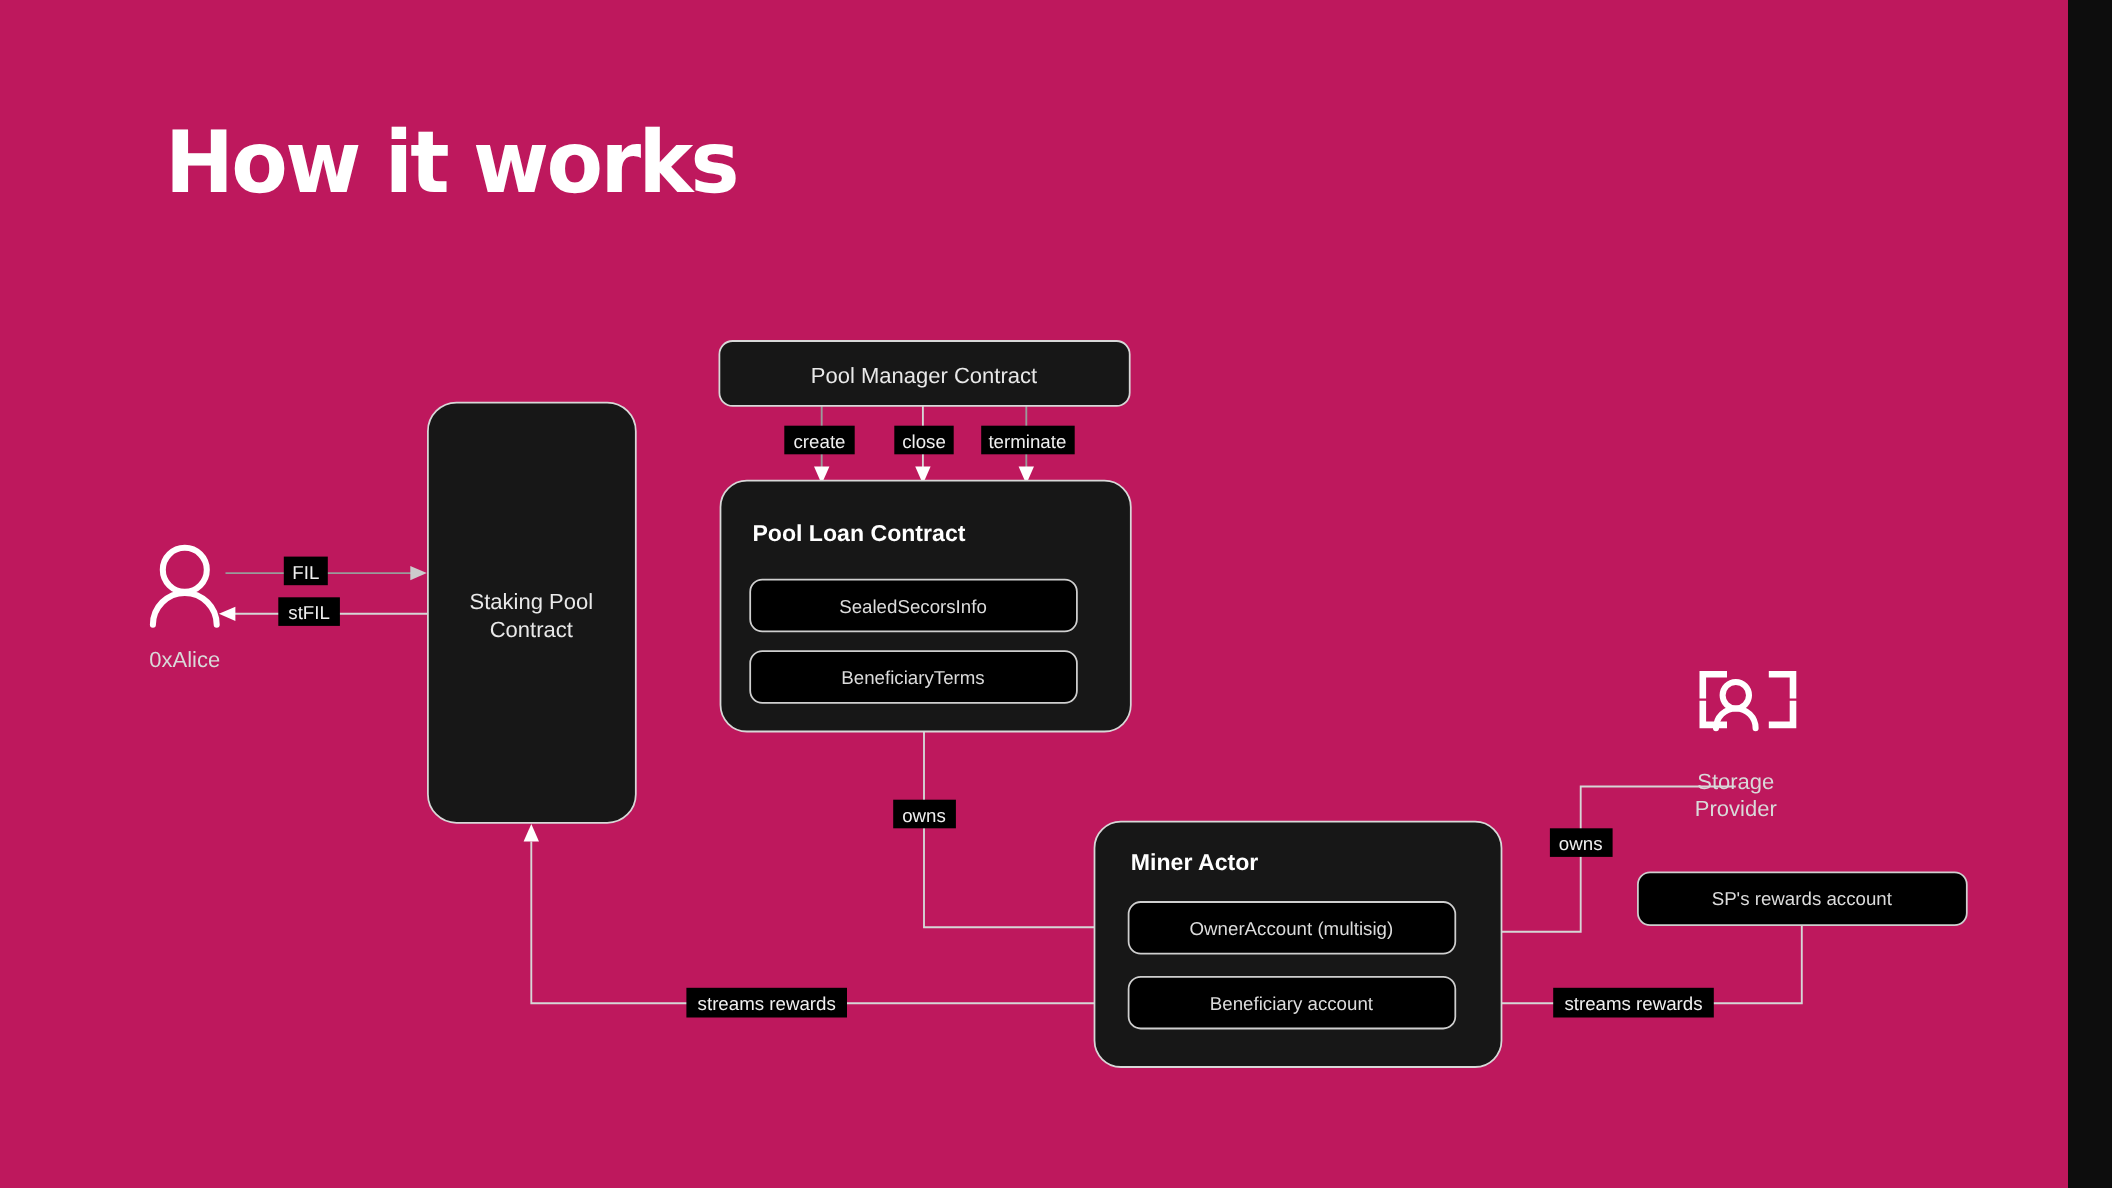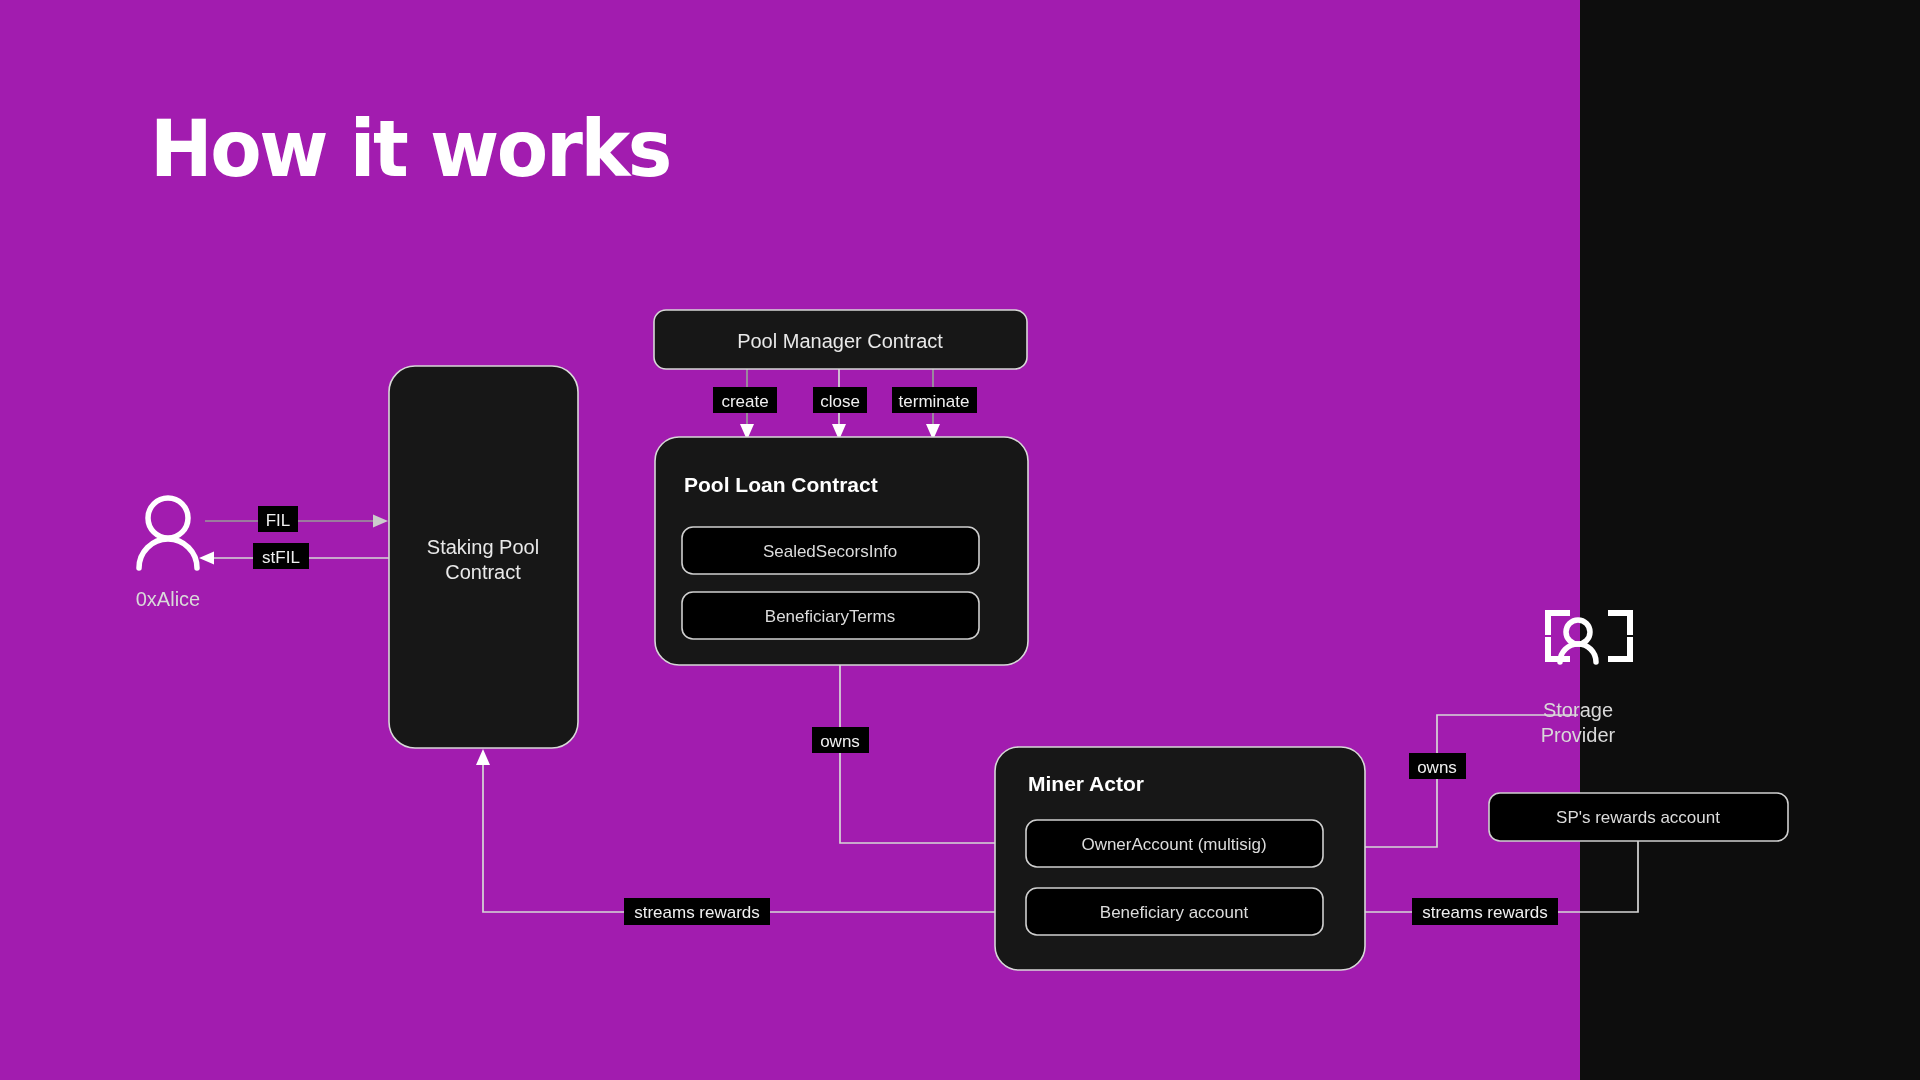--- a/index.html
+++ b/index.html
@@ -10,23 +10,23 @@
   body {
     width: 1920px;
     height: 1080px;
     overflow: hidden;
     font-family: "Liberation Sans", sans-serif;
     position: relative;
   }
   #stage {
     position: absolute;
     top: 0; left: 0;
-    width: 1580px;
+    width: 1880px;
     height: 1080px;
-    background: #a21caf;
+    background: #be185d;
   }
   #page-title {
     position: absolute;
     left: 150px;
     top: 110px;
     font-family: "DejaVu Sans", sans-serif;
     font-weight: 700;
     font-size: 78px;
     letter-spacing: -2.5px;
     color: #ffffff;

